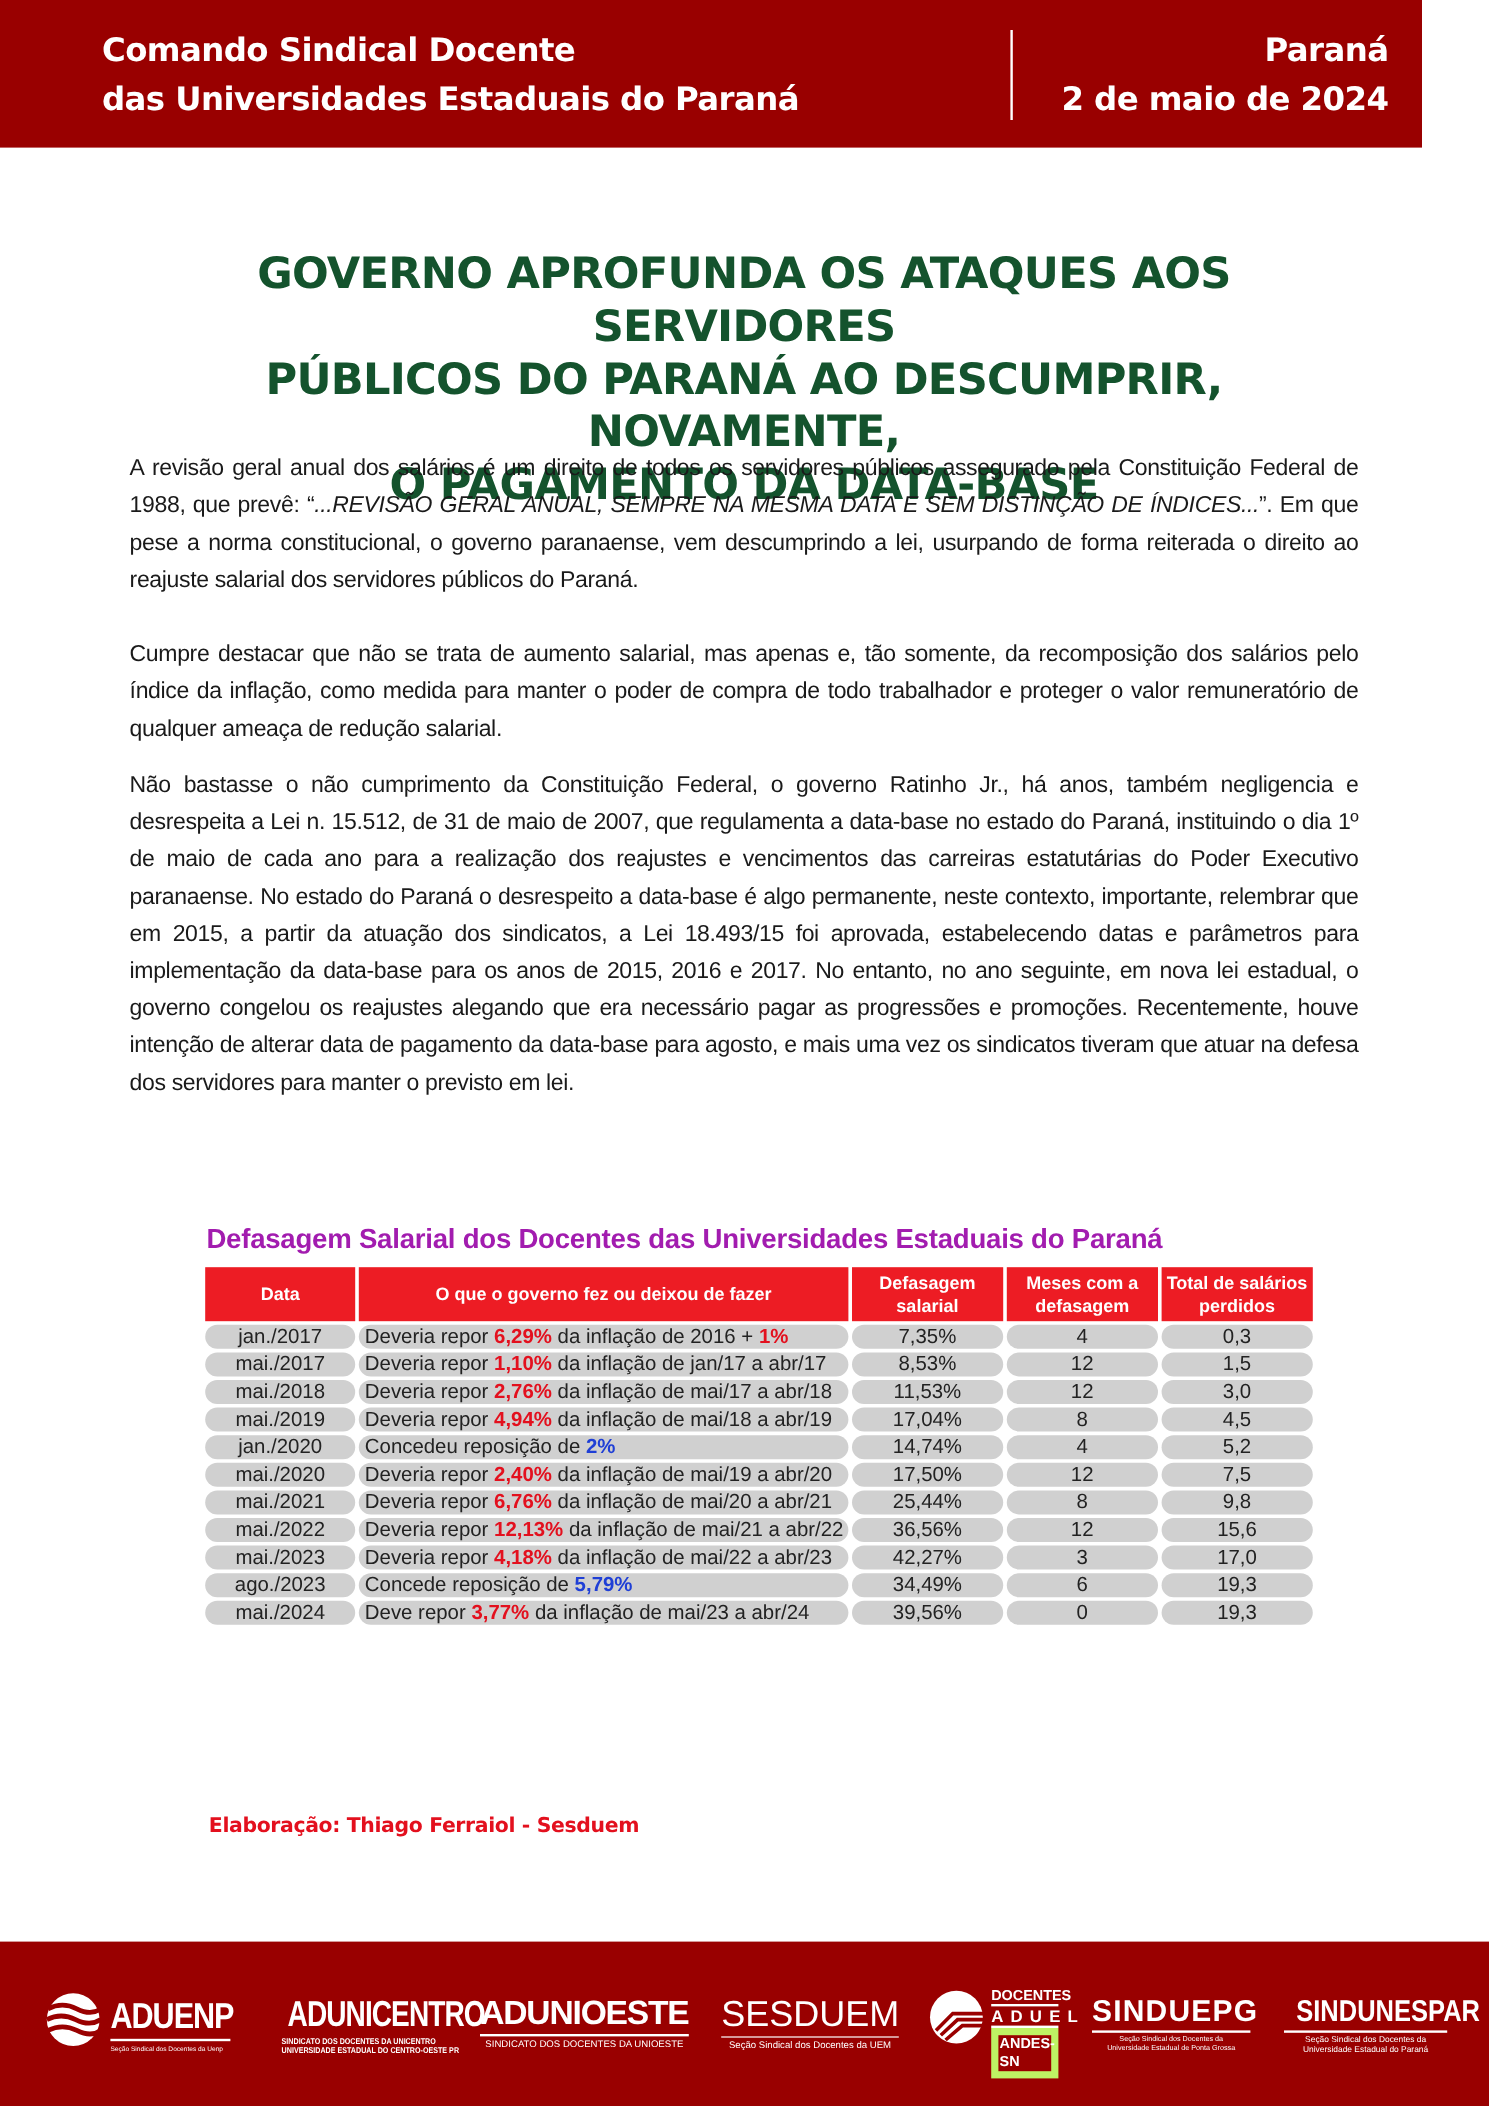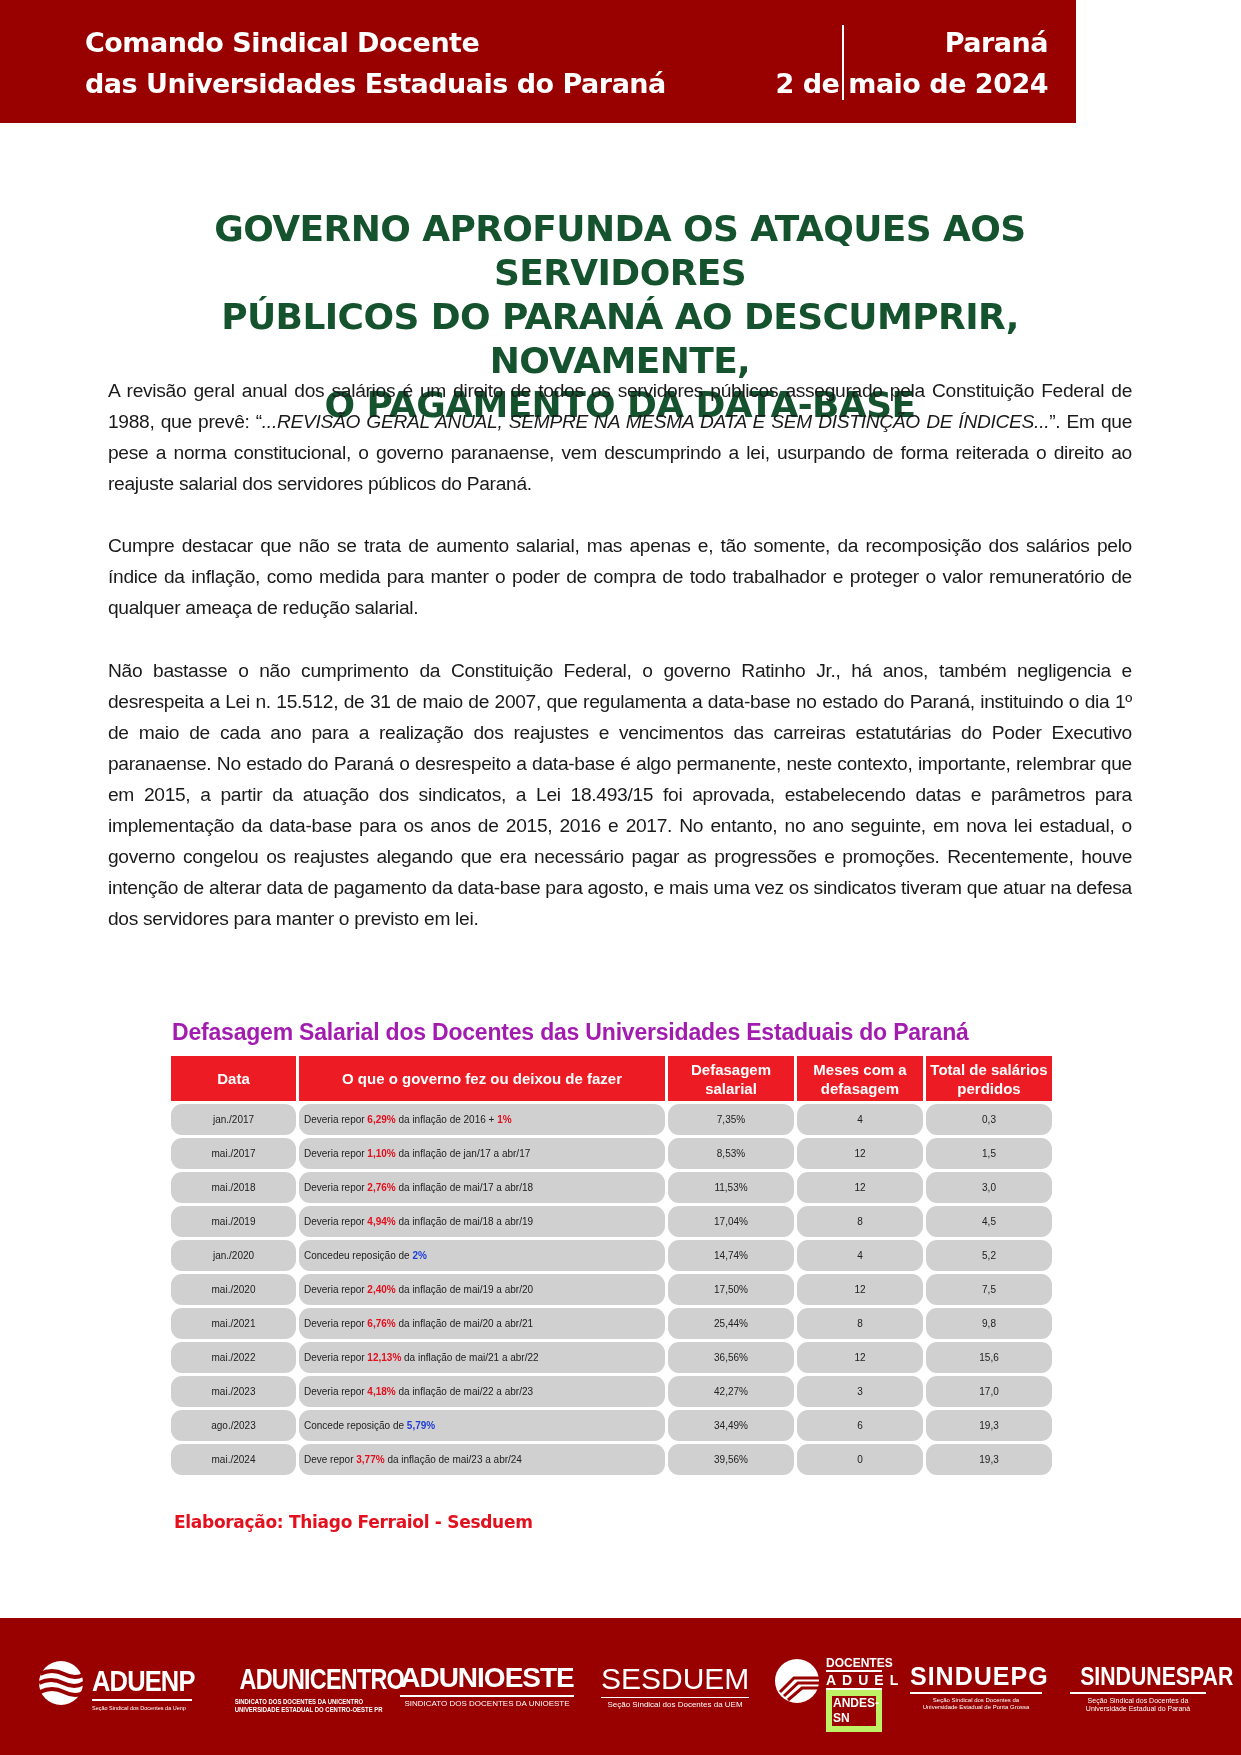--- a/index.html
+++ b/index.html
@@ -1,36 +1,36 @@
 <!DOCTYPE html>
 <html><head>
 <meta charset="utf-8">
 <style>
   * { box-sizing: border-box; margin: 0; padding: 0; }
   html, body { width: 1241px; height: 1755px; background: #ffffff; }
   body { position: relative; font-family: "Liberation Sans", sans-serif; color: #1a1a1a; overflow: hidden; }
 
-  .topbar { position: absolute; left: 0; top: 0; width: 1076px; height: 123px; background: #990000; color: #fff; }
+  .topbar { position: absolute; left: 0; top: 0; width: 1185px; height: 123px; background: #990000; color: #fff; }
   .topbar .org { position: absolute; left: 85px; top: 22px; font-family: "DejaVu Sans", sans-serif; font-weight: bold; font-size: 27px; line-height: 41px; letter-spacing: -0.5px; }
   .topbar .divider { position: absolute; left: 842px; top: 25px; width: 2px; height: 75px; background: #ffffff; }
   .topbar .place { position: absolute; right: 28px; top: 22px; text-align: right; font-family: "DejaVu Sans", sans-serif; font-weight: bold; font-size: 27px; line-height: 41px; letter-spacing: -0.5px; }
 
   .headline { position: absolute; left: 95px; top: 207px; width: 1050px; text-align: center; color: #14532d; font-family: "DejaVu Sans", sans-serif; font-weight: bold; font-size: 36px; line-height: 44px; letter-spacing: -0.6px; }
 
   .body-text { position: absolute; left: 108px; width: 1024px; font-family: "Liberation Sans Narrow", "Liberation Sans", sans-serif; font-size: 19.2px; line-height: 31px; text-align: justify; color: #1a1a1a; letter-spacing: -0.3px; }
   .p1 { top: 375px; }
   .p2 { top: 530px; }
-  .p3 { top: 655px; }
+  .p3 { top: 639px; }
   .italic { font-style: italic; }
 
   .table-title { position: absolute; left: 172px; top: 1017px; color: #a21caf; font-family: "Liberation Sans", sans-serif; font-weight: bold; font-size: 23px; line-height: 30px; letter-spacing: -0.2px; }
 
   .deftable { position: absolute; left: 171px; top: 1056px; border-collapse: separate; border-spacing: 3px; margin: -3px; font-family: "Liberation Sans", sans-serif; }
   .deftable th { background: #ed1c24; color: #fff; font-size: 15px; font-weight: bold; line-height: 19px; height: 45px; text-align: center; vertical-align: middle; padding: 0 4px; }
-  .deftable td { background: #d0d0d0; color: #222; font-size: 10px; height: 31px; text-align: center; vertical-align: middle; padding: 0 4px; border-radius: 11px; }
+  .deftable td { background: #d0d0d0; color: #222; font-size: 17px; height: 15px; text-align: center; vertical-align: middle; padding: 0 4px; border-radius: 11px; }
   .deftable td.desc { text-align: left; padding-left: 5px; white-space: nowrap; }
   .c-data { width: 125px; }
   .c-desc { width: 366px; margin-top: 43px; }
   .c-def { width: 126px; }
   .c-mes { width: 126px; }
   .c-tot { width: 126px; }
   .hl-red { color: #e3101e; font-weight: bold; }
   .hl-blue { color: #1f3fd6; font-weight: bold; }
 
   .credit { position: absolute; left: 174px; top: 1510px; color: #e3101e; font-family: "DejaVu Sans", sans-serif; font-weight: bold; font-size: 17px; line-height: 24px; letter-spacing: -0.3px; }

